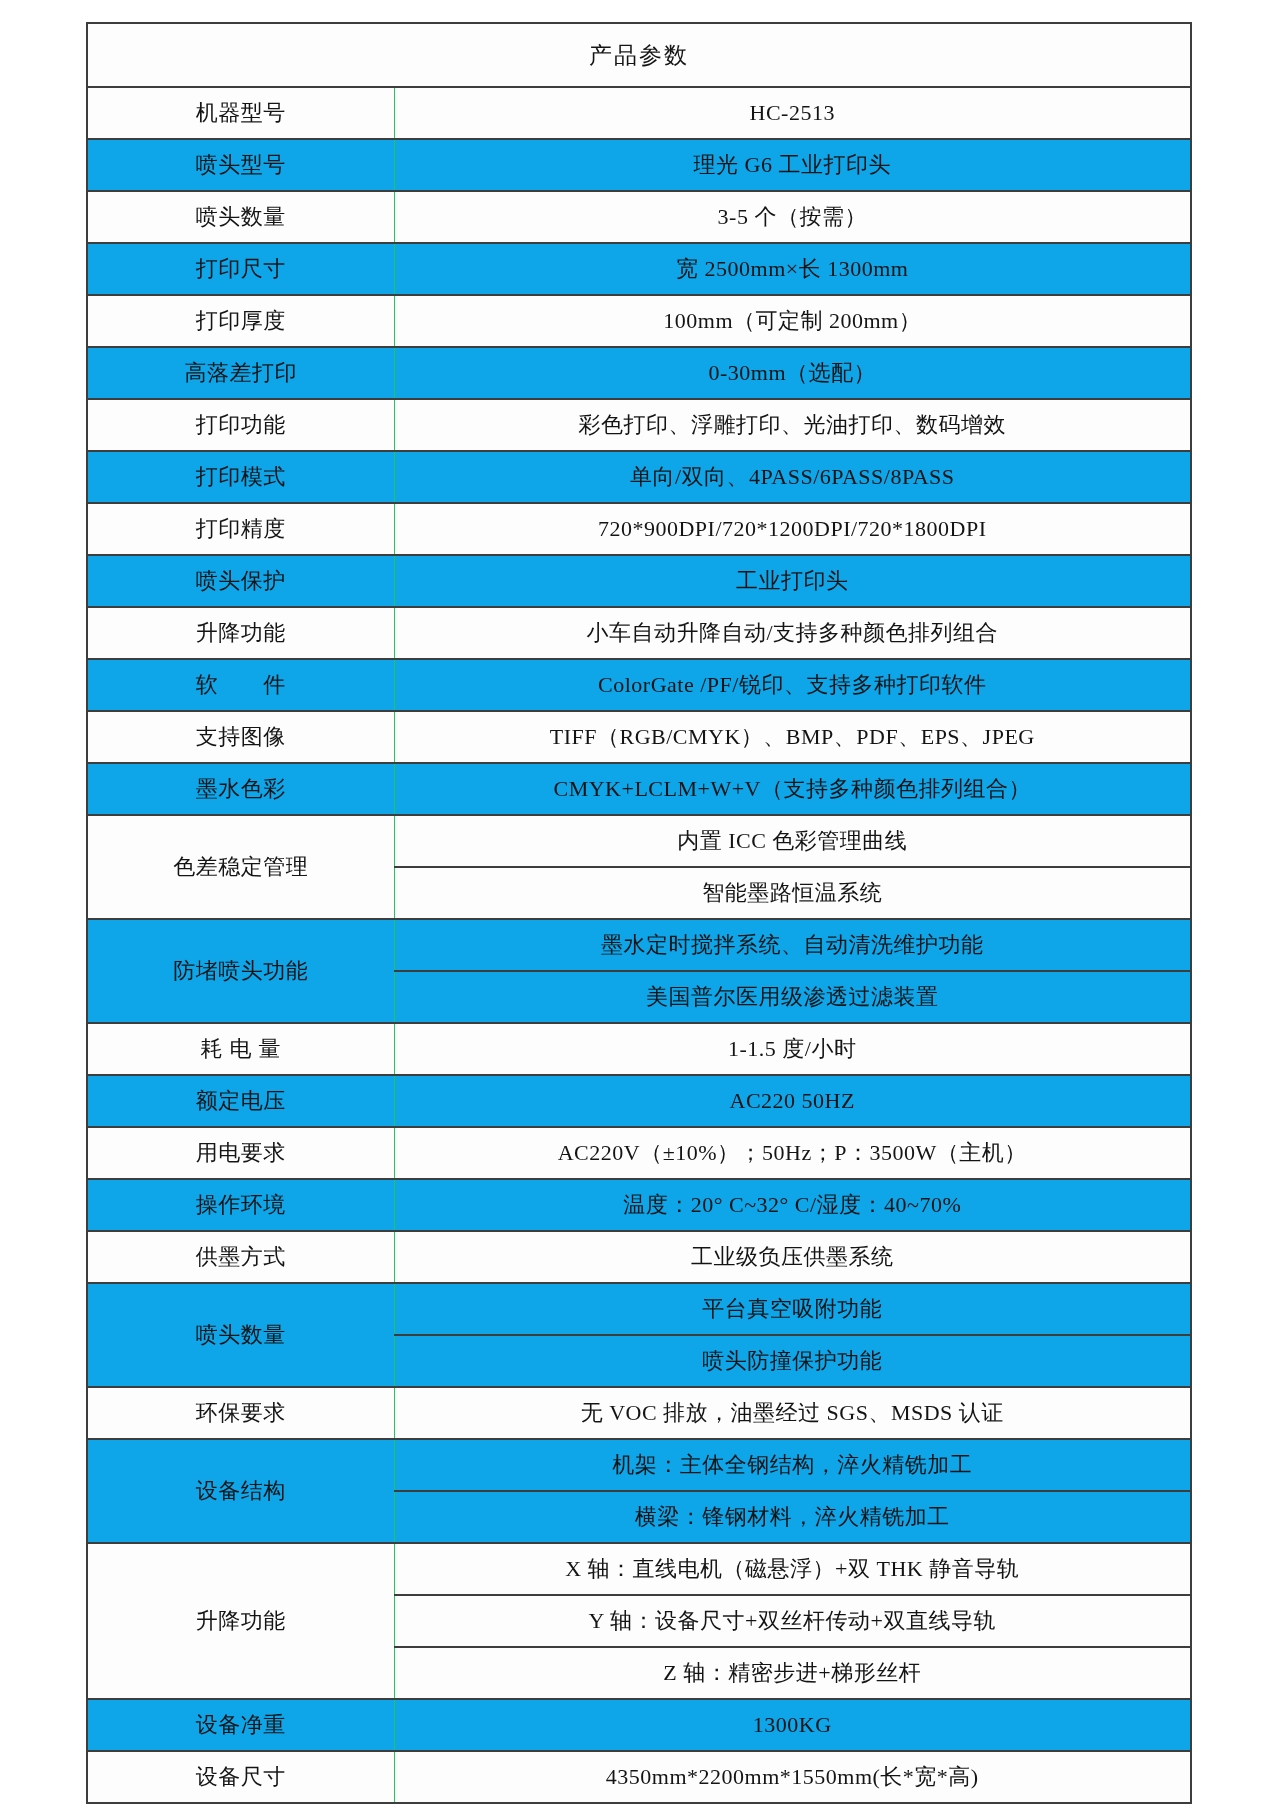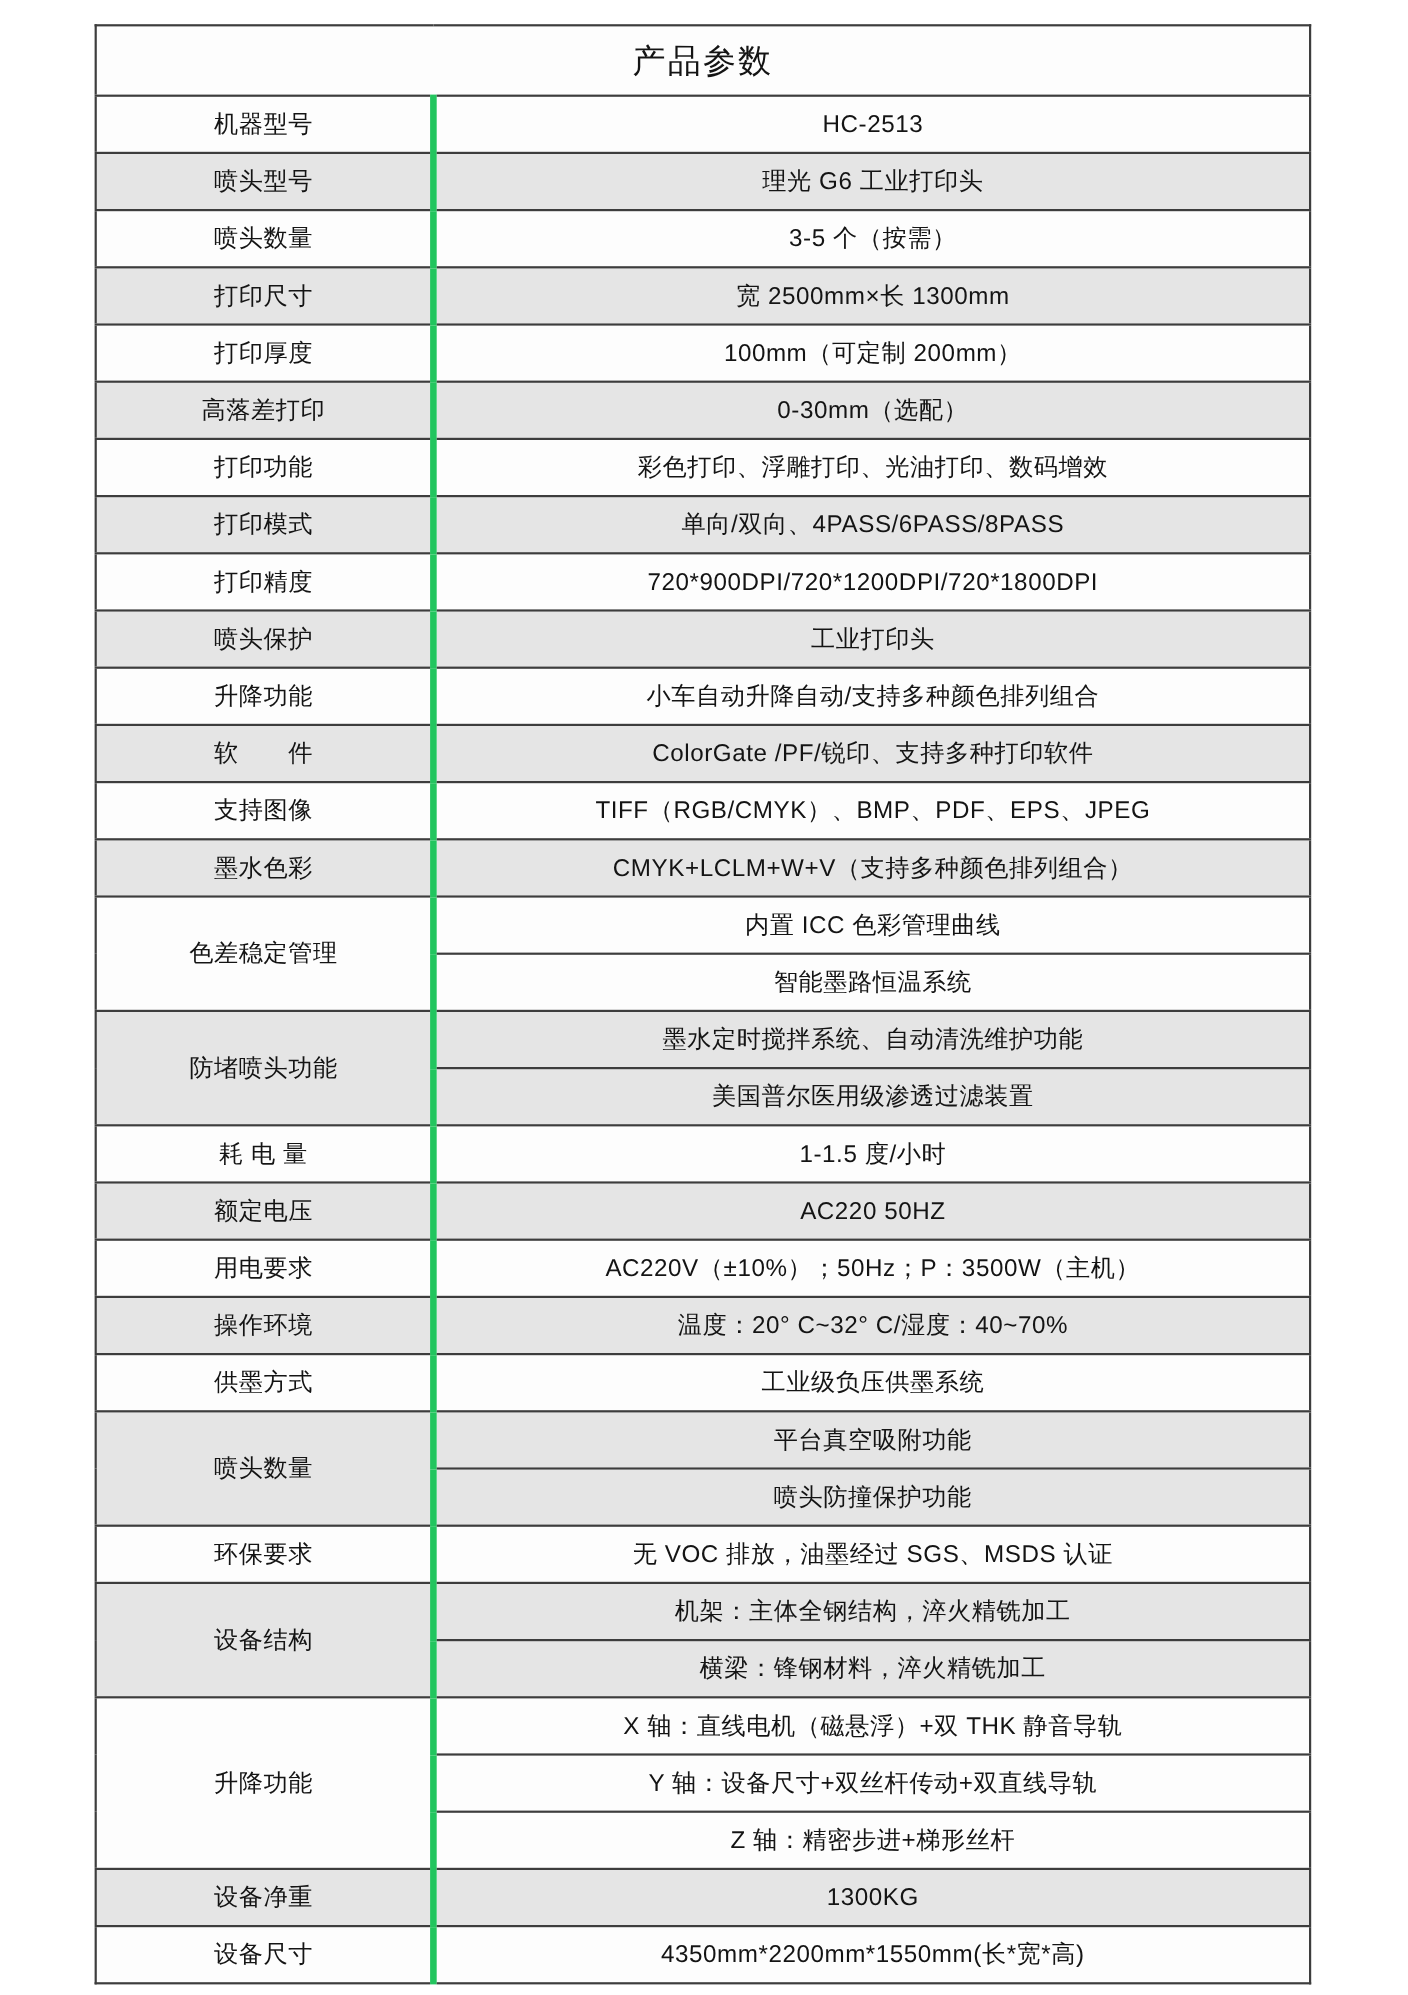--- a/index.html
+++ b/index.html
@@ -35,25 +35,25 @@
     vertical-align: middle;
     padding: 0 12px;
     background: #fdfdfd;
     letter-spacing: 0.5px;
     white-space: nowrap;
     overflow: hidden;
   }
   td.title-cell {
     height: 62px;
     border-top: none;
-    font-size: 30px;
+    font-size: 23px;
     letter-spacing: 2px;
   }
-  td.value { border-left: 6px solid #22c55e; }
-  tr.gray td { background: #e5e5e5; }
+  td.value { border-left: 1px solid #22c55e; font-family: Liberation Serif, serif; }
+  tr.gray td { background: #0ea5e9; }
 </style>
 </head>
 <body>
 
 <div class="page">
   <table class="spec-table">
     <colgroup>
         <col class="c-label">
         <col class="c-value">
       </colgroup>

